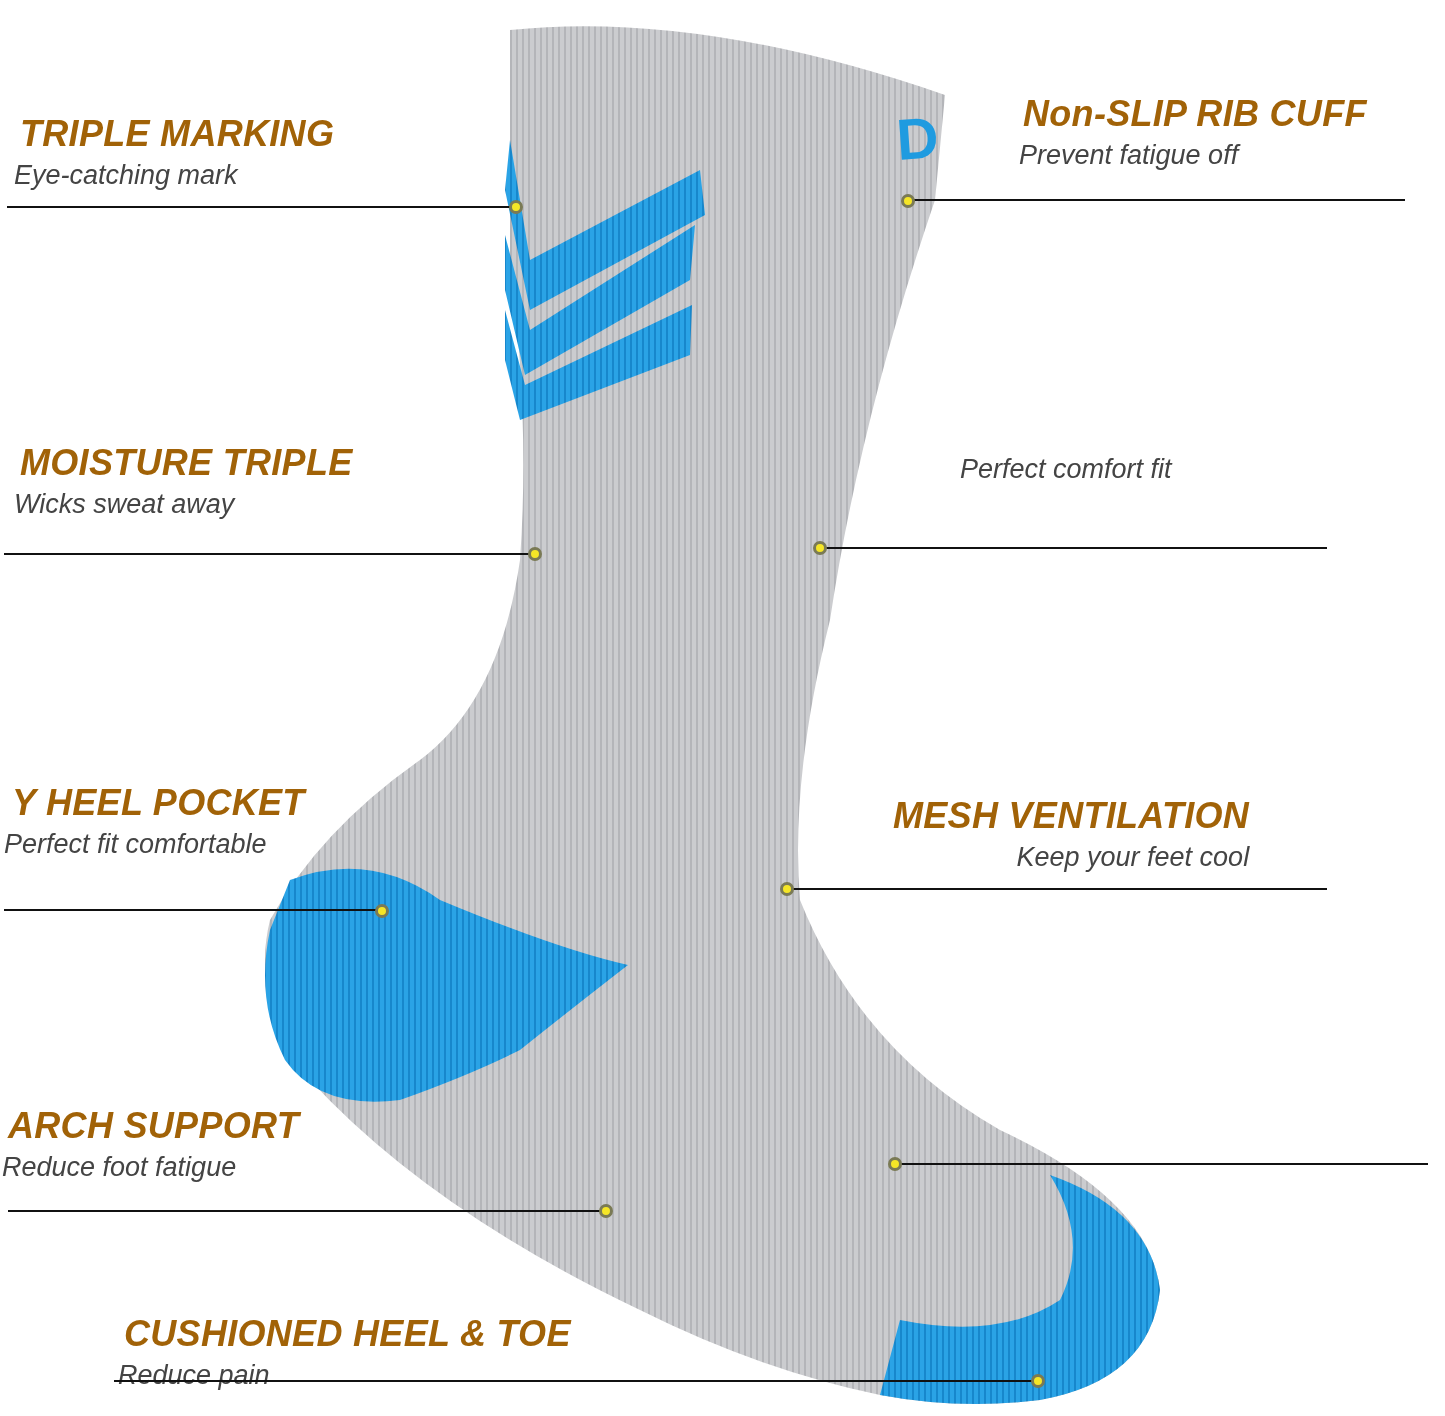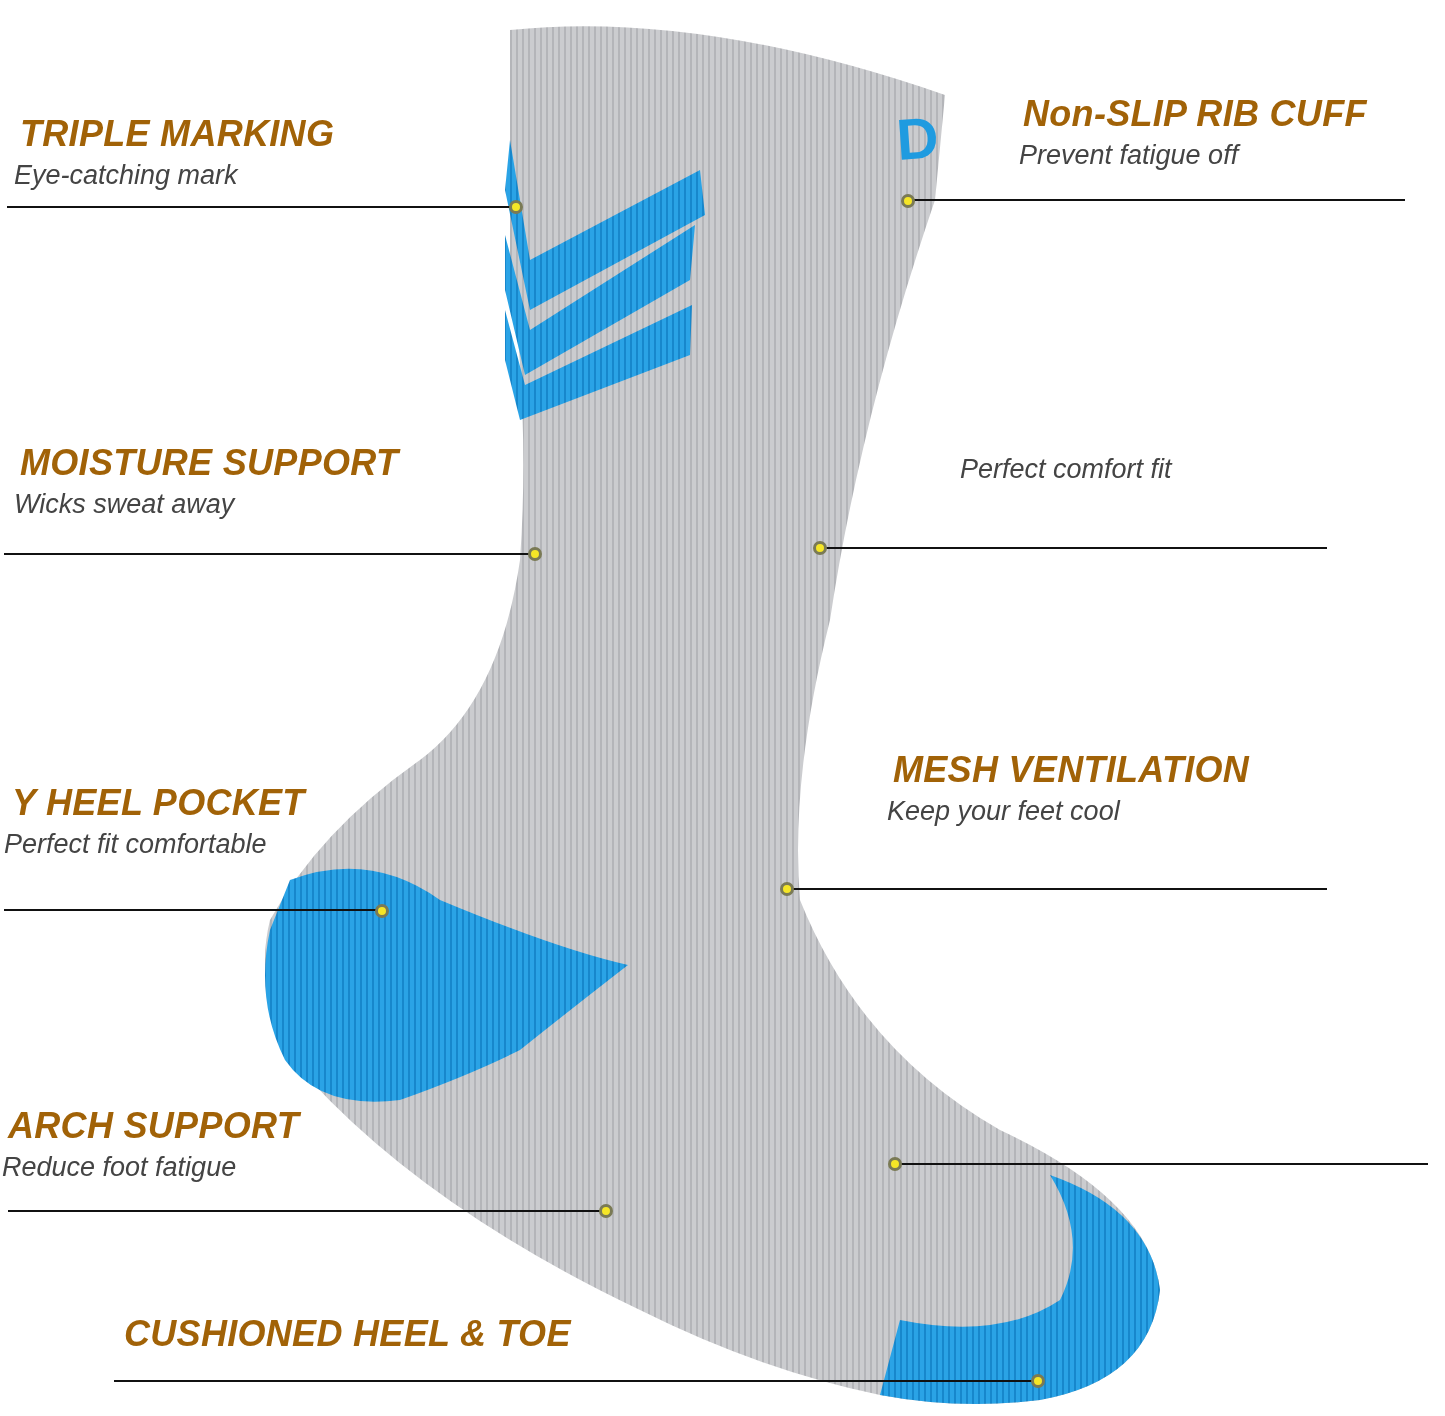--- a/index.html
+++ b/index.html
@@ -47,55 +47,56 @@
 <div class="dot" style="left:516px; top:207px;"></div>
 
 <div class="label" style="left:1023px; top:96px;">
   <div class="title">Non-SLIP RIB CUFF</div>
   <div class="sub" style="margin-left:-4px;">Prevent fatigue off</div>
 </div>
 <div class="line" style="left:908px; top:199px; width:497px;"></div>
 <div class="dot" style="left:908px; top:201px;"></div>
 
 <div class="label" style="left:20px; top:445px;">
-  <div class="title">MOISTURE SUPPORT</div>
+  <div class="title">MOISTURE TRIPLE</div>
   <div class="sub" style="margin-left:-6px;">Wicks sweat away</div>
 </div>
 <div class="line" style="left:4px; top:553px; width:531px;"></div>
 <div class="dot" style="left:535px; top:554px;"></div>
 
 <div class="label" style="left:966px; top:446px;">
   <div class="sub" style="margin-left:-6px;">Perfect comfort fit</div>
 </div>
 <div class="line" style="left:820px; top:547px; width:507px;"></div>
 <div class="dot" style="left:820px; top:548px;"></div>
 
 <div class="label" style="left:12px; top:785px;">
   <div class="title">Y HEEL POCKET</div>
   <div class="sub" style="margin-left:-8px;">Perfect fit comfortable</div>
 </div>
 <div class="line" style="left:4px; top:909px; width:378px;"></div>
 <div class="dot" style="left:382px; top:911px;"></div>
 
-<div class="label" style="left:893px; top:752px;">
+<div class="label" style="left:893px; top:798px;text-align:right;">
   <div class="title">MESH VENTILATION</div>
   <div class="sub" style="margin-left:-6px;">Keep your feet cool</div>
 </div>
 <div class="line" style="left:787px; top:888px; width:540px;"></div>
 <div class="dot" style="left:787px; top:889px;"></div>
 
 <div class="label" style="left:8px; top:1108px;">
   <div class="title">ARCH SUPPORT</div>
   <div class="sub" style="margin-left:-6px;">Reduce foot fatigue</div>
 </div>
 <div class="line" style="left:8px; top:1210px; width:598px;"></div>
 <div class="dot" style="left:606px; top:1211px;"></div>
 
 <div class="label" style="left:944px; top:1064px;">
 </div>
 <div class="line" style="left:895px; top:1163px; width:533px;"></div>
 <div class="dot" style="left:895px; top:1164px;"></div>
 
 <div class="label" style="left:124px; top:1316px;">
   <div class="title">CUSHIONED HEEL &amp; TOE</div>
+  <div class="sub" style="margin-left:-6px;">Reduce pain</div>
 </div>
 <div class="line" style="left:114px; top:1380px; width:924px;"></div>
 <div class="dot" style="left:1038px; top:1381px;"></div>
 
 </body></html>

